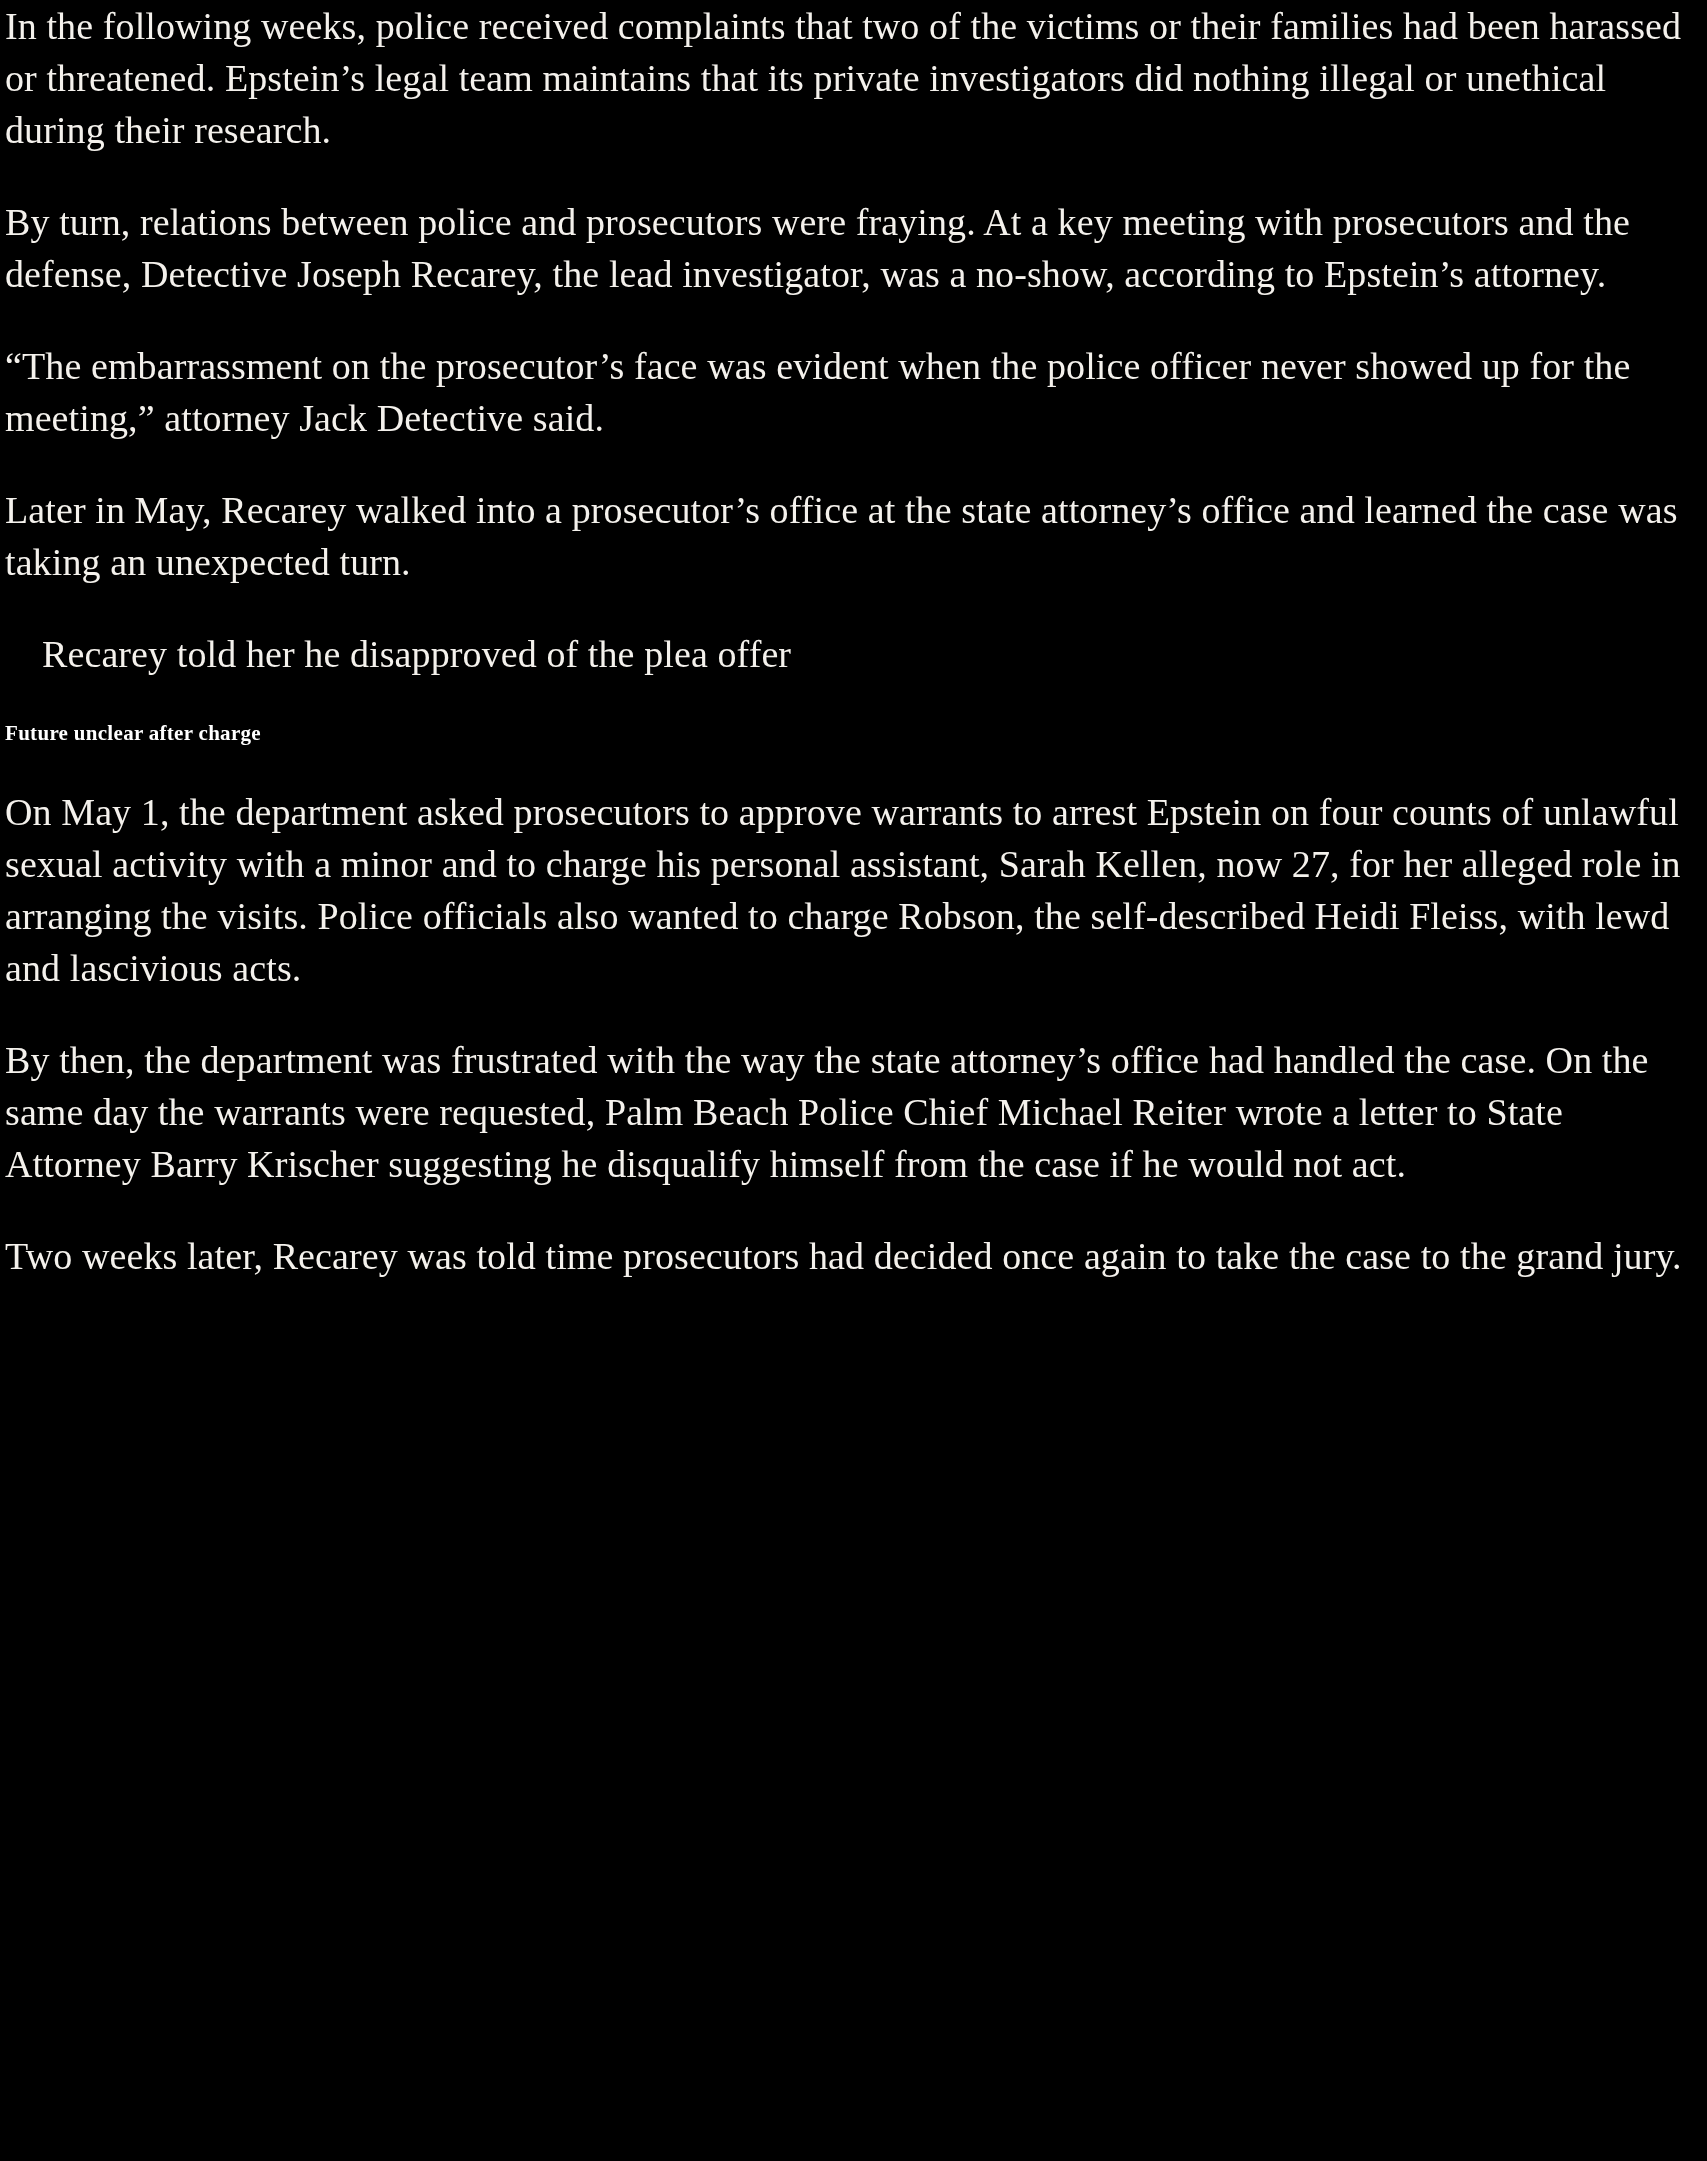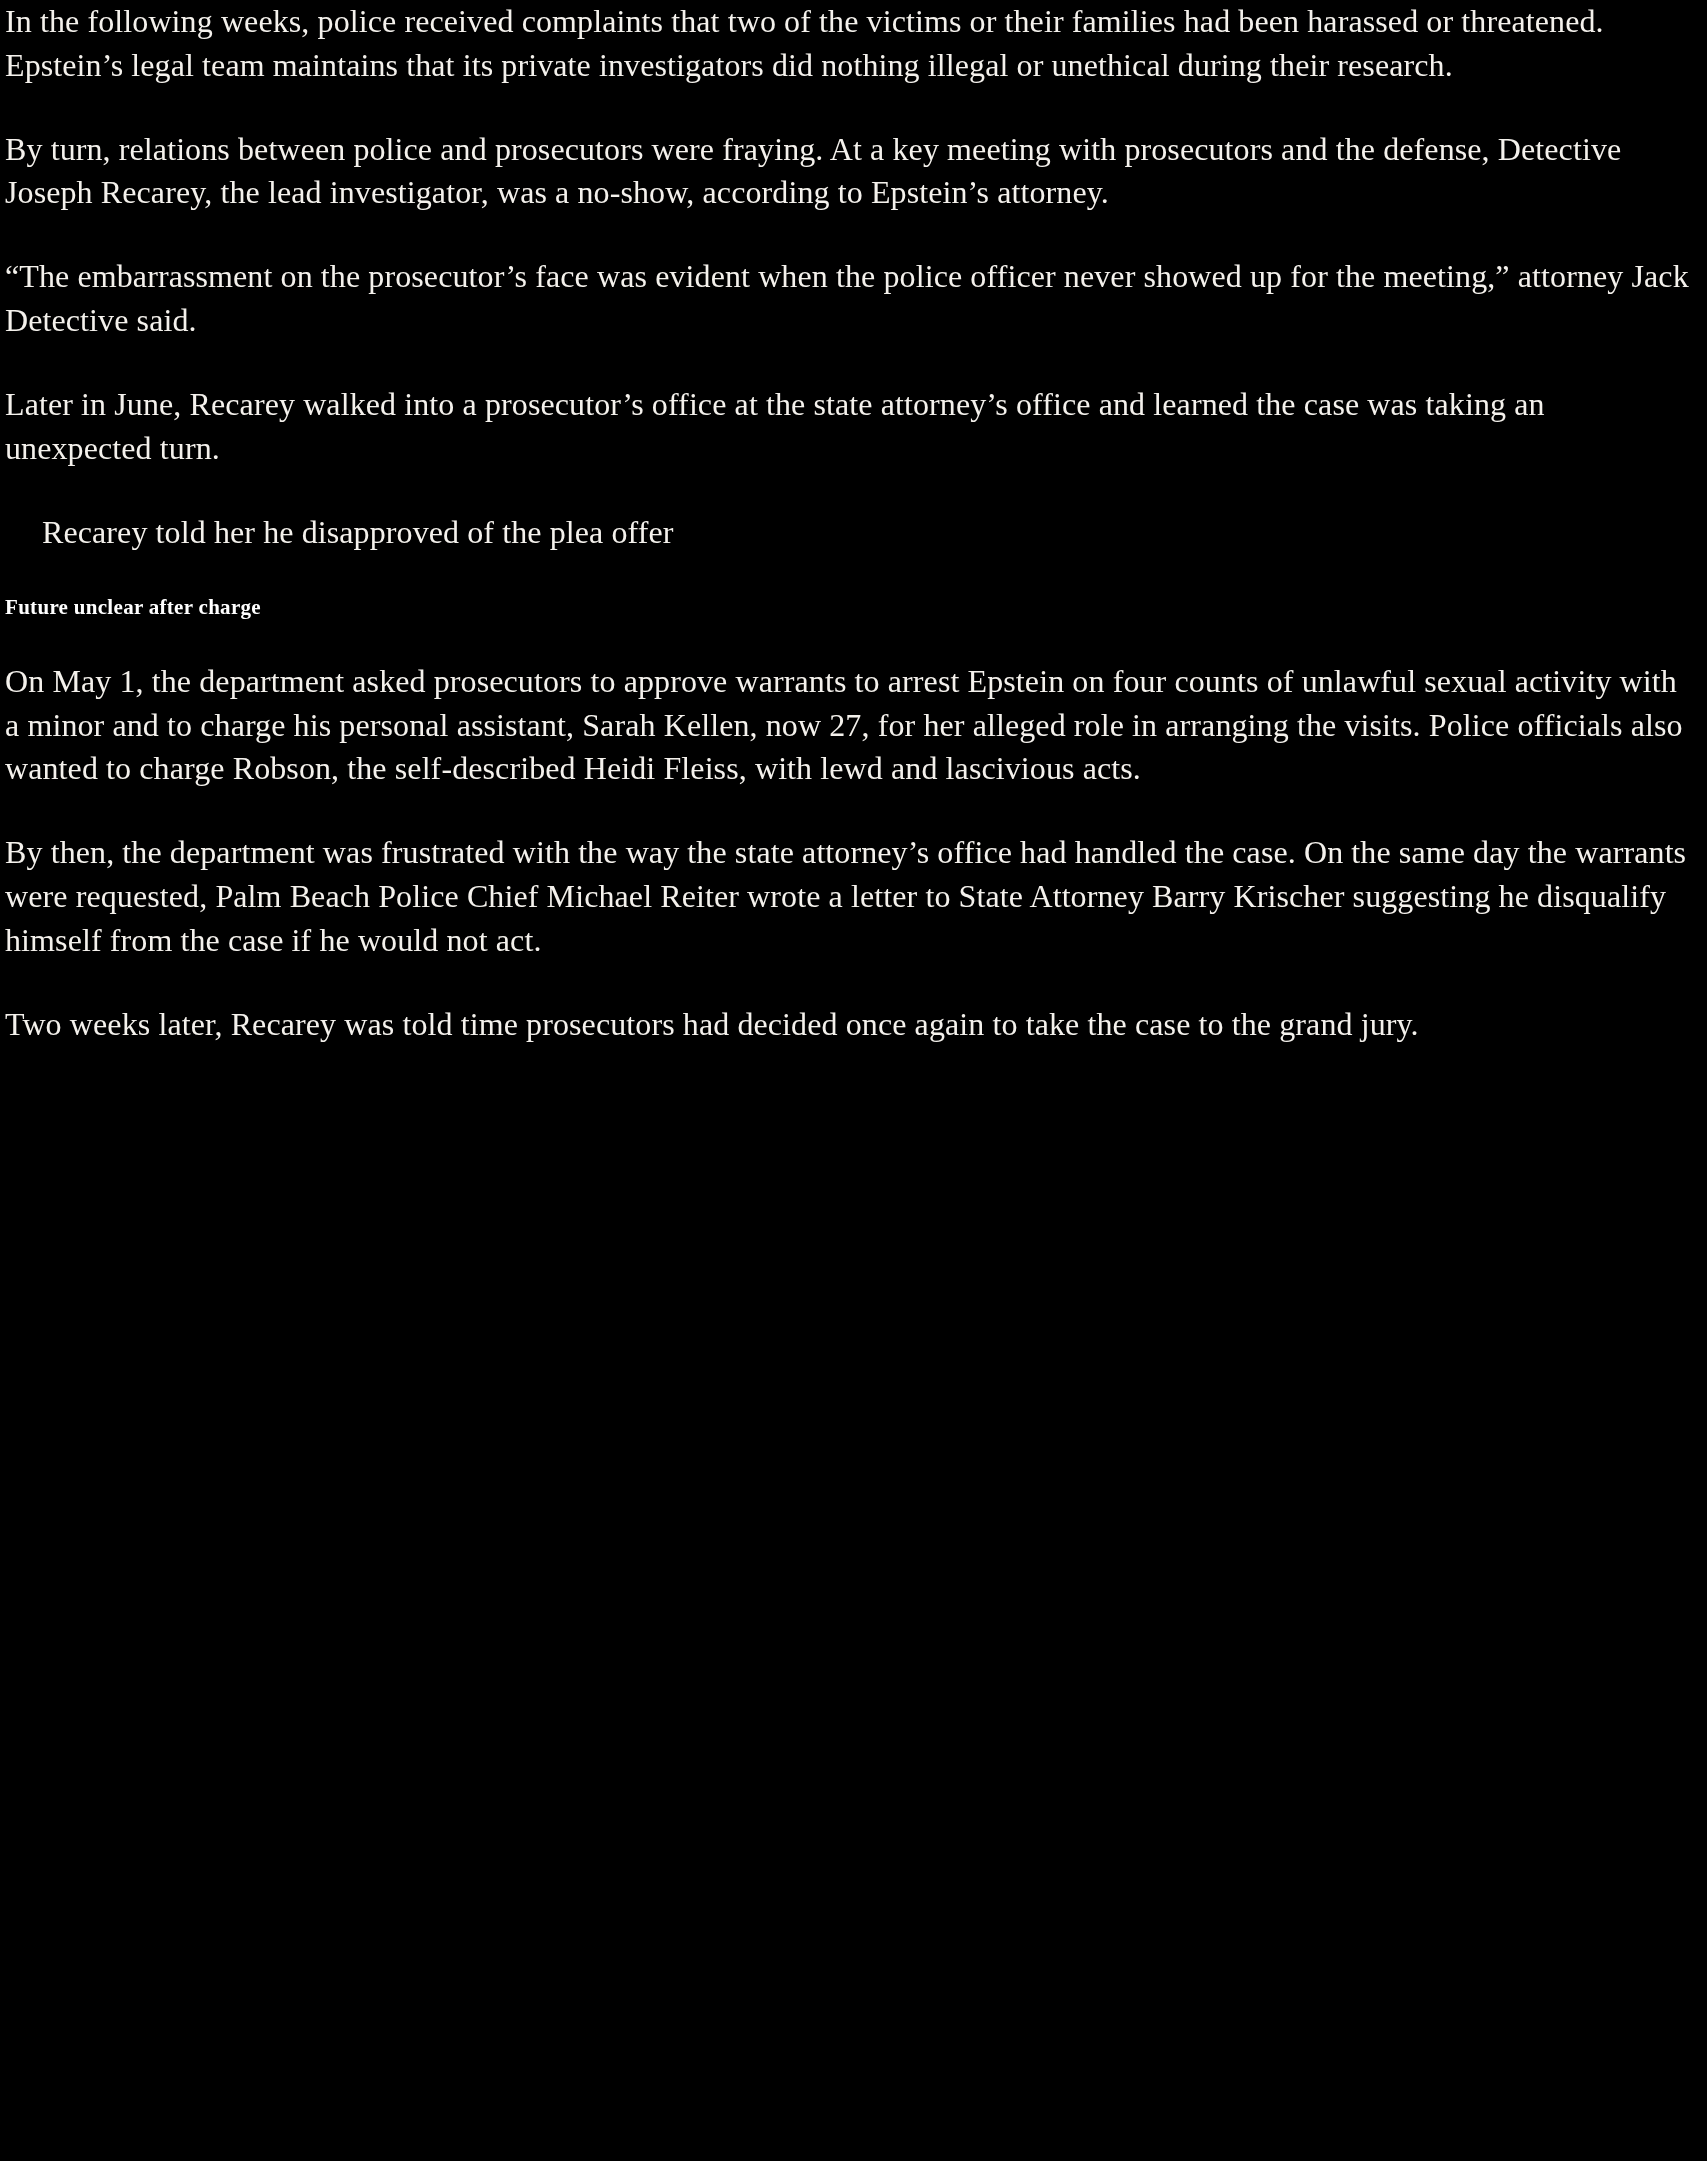--- a/index.html
+++ b/index.html
@@ -13,21 +13,21 @@
     font-family: "Liberation Serif", "DejaVu Serif", serif;
     color: #f2efe9;
     -webkit-font-smoothing: antialiased;
   }
   .article {
     padding: 0 15px 0 5px;
     box-sizing: border-box;
     width: 1708px;
   }
   .para {
-    font-size: 32px;
+    font-size: 38px;
     line-height: 1.37;
     margin: 0 0 40px 0;
     letter-spacing: 0.1px;
     color: #f4f1ec;
     max-width: 1693px;
   }
   .para:first-child {
     margin-top: 0;
   }
   .subhead {
@@ -43,20 +43,20 @@
     margin-left: 37px;
   }
 </style>
 </head>
 <body>
 
 <div class="article">
   <p class="para">In the following weeks, police received complaints that two of the victims or their families had been harassed or threatened. Epstein’s legal team maintains that its private investigators did nothing illegal or unethical during their research.</p>
   <p class="para">By turn, relations between police and prosecutors were fraying. At a key meeting with prosecutors and the defense, Detective Joseph Recarey, the lead investigator, was a no-show, according to Epstein’s attorney.</p>
   <p class="para">“The embarrassment on the prosecutor’s face was evident when the police officer never showed up for the meeting,” attorney Jack Detective said.</p>
-  <p class="para">Later in June, Recarey walked into a prosecutor’s office at the state attorney’s office and learned the case was taking an unexpected turn.</p>
+  <p class="para">Later in May, Recarey walked into a prosecutor’s office at the state attorney’s office and learned the case was taking an unexpected turn.</p>
   <p class="para tight">Recarey told her he disapproved of the plea offer</p>
   <h2 class="subhead">Future unclear after charge</h2>
   <p class="para">On May 1, the department asked prosecutors to approve warrants to arrest Epstein on four counts of unlawful sexual activity with a minor and to charge his personal assistant, Sarah Kellen, now 27, for her alleged role in arranging the visits. Police officials also wanted to charge Robson, the self-described Heidi Fleiss, with lewd and lascivious acts.</p>
   <p class="para">By then, the department was frustrated with the way the state attorney’s office had handled the case. On the same day the warrants were requested, Palm Beach Police Chief Michael Reiter wrote a letter to State Attorney Barry Krischer suggesting he disqualify himself from the case if he would not act.</p>
   <p class="para">Two weeks later, Recarey was told time prosecutors had decided once again to take the case to the grand jury.</p>
 </div>
 
 
 </body></html>

